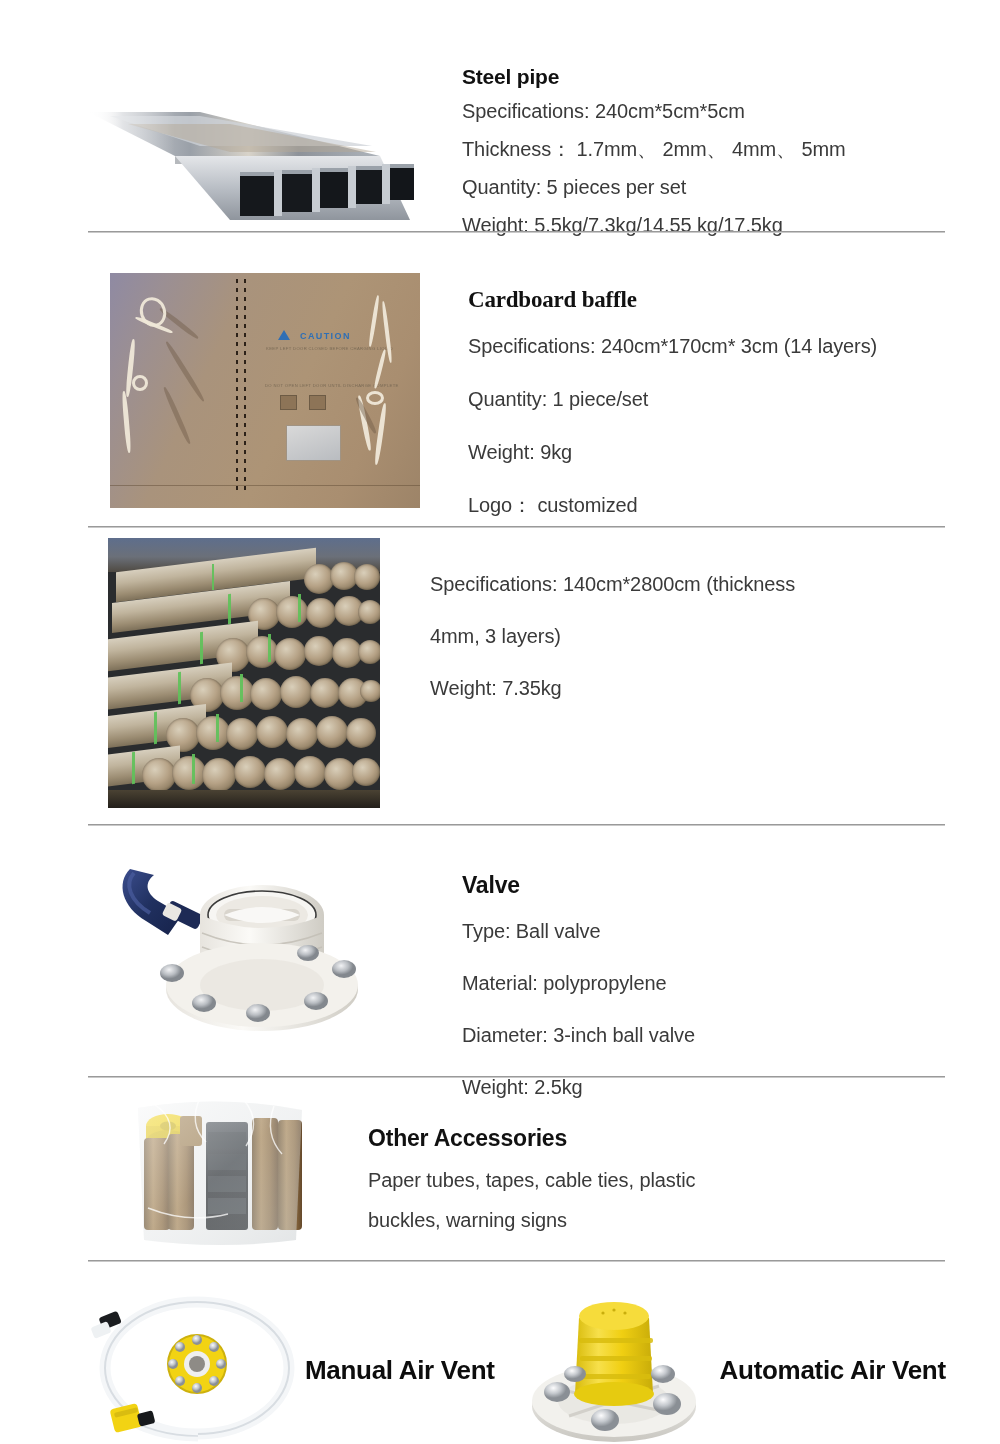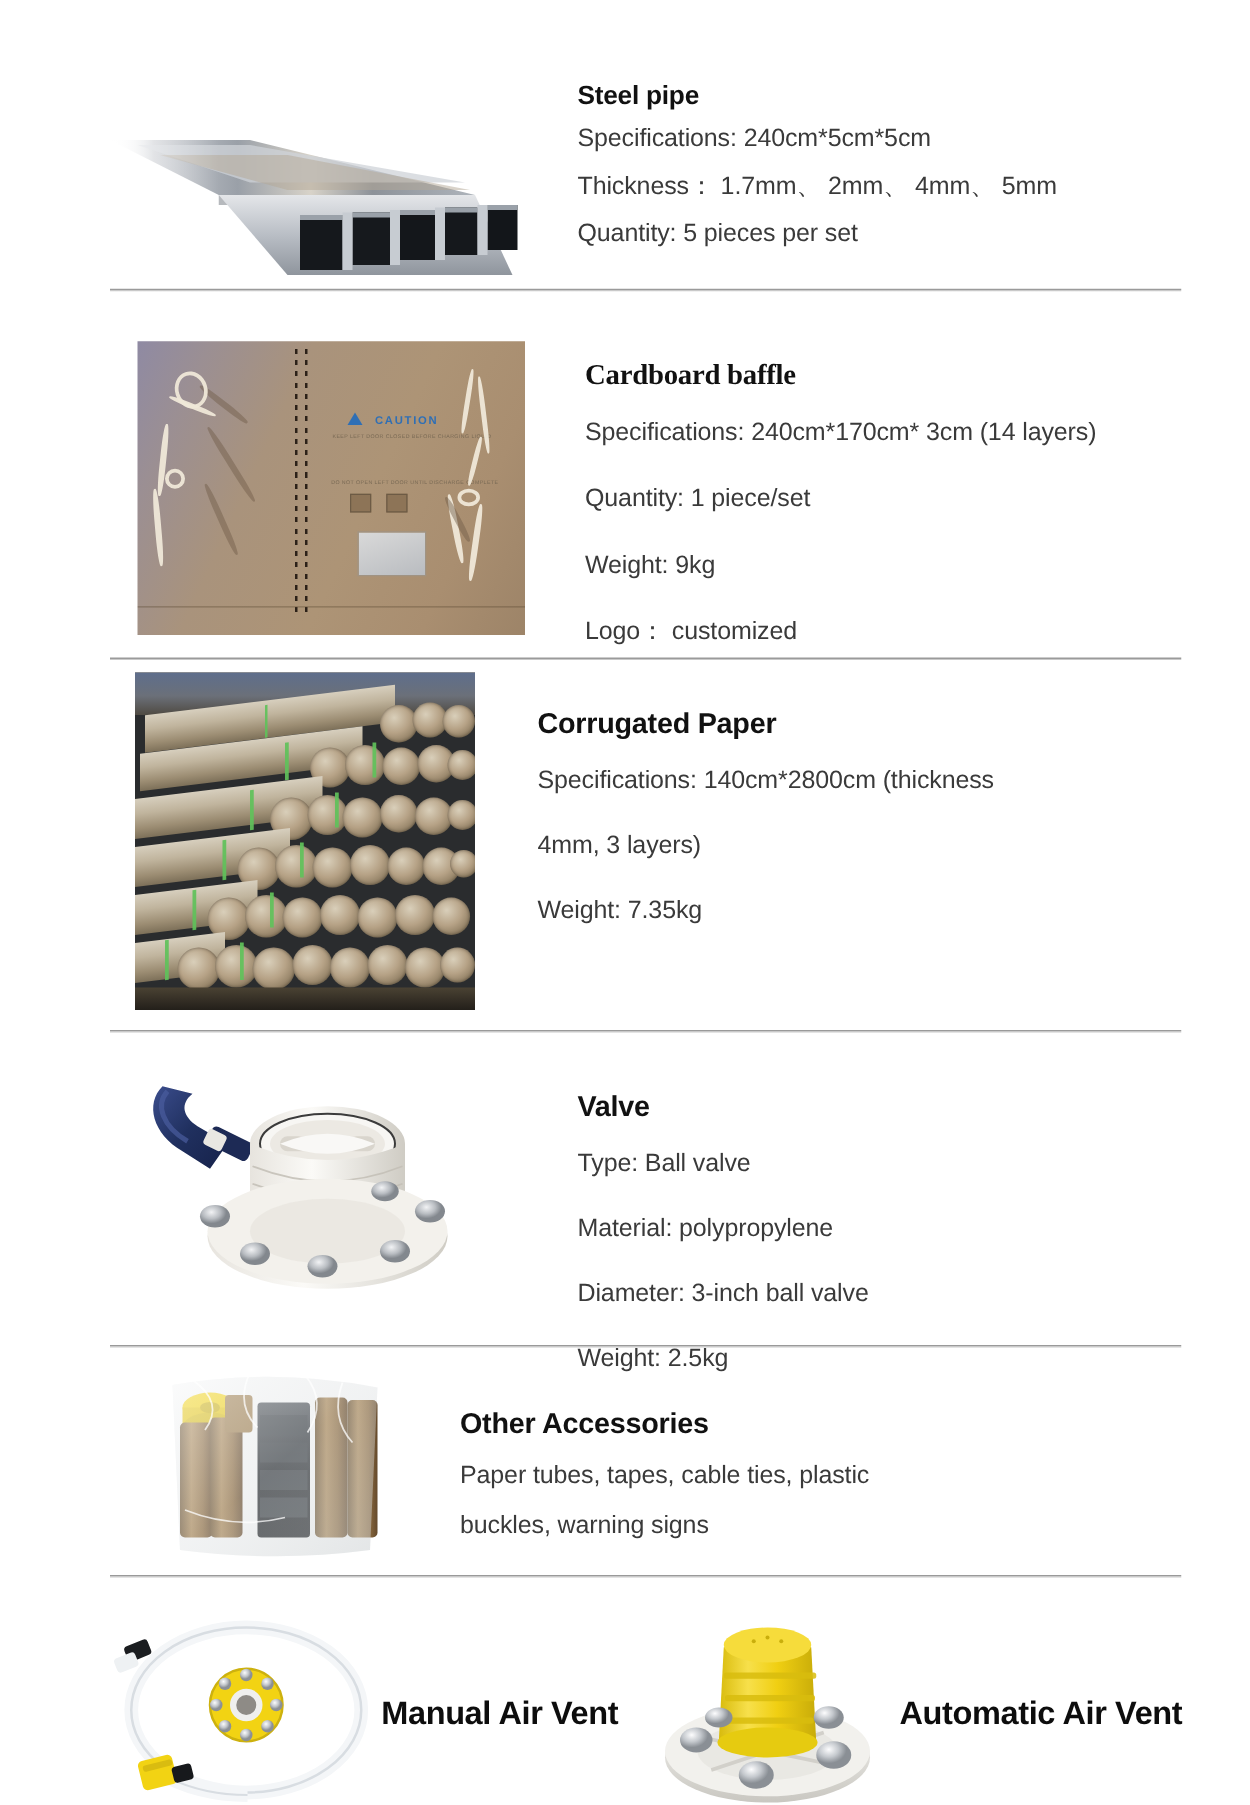--- a/index.html
+++ b/index.html
@@ -234,20 +234,21 @@
 
           <rect x="0" y="40" width="95" height="70" fill="url(#fadeL)" opacity="0.85"></rect>
         </svg>
       </div>
     </div>
     <div class="text-col" style="margin-left:2px;">
       <div class="title t-20">Steel pipe</div>
       <div class="line lh-tight">Specifications: 240cm*5cm*5cm</div>
       <div class="line lh-tight">Thickness： 1.7mm、 2mm、 4mm、 5mm</div>
       <div class="line lh-tight">Quantity: 5 pieces per set</div>
+      <div class="line lh-tight">Weight: 5.5kg/7.3kg/14.55 kg/17.5kg</div>
     </div>
   </div>
 
   <div class="divider" style="top:231px;"></div>
 
   <div class="row" style="top:248px;">
     <div class="media-col" style="margin-left:110px;margin-top:25px;">
       <div class="baffle-art">
 
         <div class="baffle-perf" style="left:126px;"></div>
@@ -367,21 +368,20 @@
           <div class="roll-end" style="left:216px; top:8px; width:32px; height:32px;"></div>
           <div class="roll-end" style="left:244px; top:8px; width:28px; height:28px;"></div>
           <div class="roll-tie" style="left:24px; top:2px; width:3px; height:32px; transform:skewY(-7deg);"></div>
           <div class="roll-tie" style="left:84px; top:4px; width:3px; height:30px;"></div>
         </div>
 
         <div style="position:absolute;left:0;bottom:0;width:272px;height:18px;background:linear-gradient(to bottom,#4a4233,#231f1a);"></div>
       </div>
     </div>
     <div class="text-col" style="margin-left:50px;margin-top:20px;">
-      <div class="title t-22" style="line-height:40px;">Corrugated Paper</div>
       <div class="line lh-mid">Specifications: 140cm*2800cm (thickness</div>
       <div class="line lh-mid">4mm, 3 layers)</div>
       <div class="line lh-mid">Weight: 7.35kg</div>
     </div>
   </div>
 
   <div class="divider" style="top:824px;"></div>
 
   <div class="row" style="top:833px;">
     <div class="media-col" style="margin-left:112px;margin-top:16px;">

